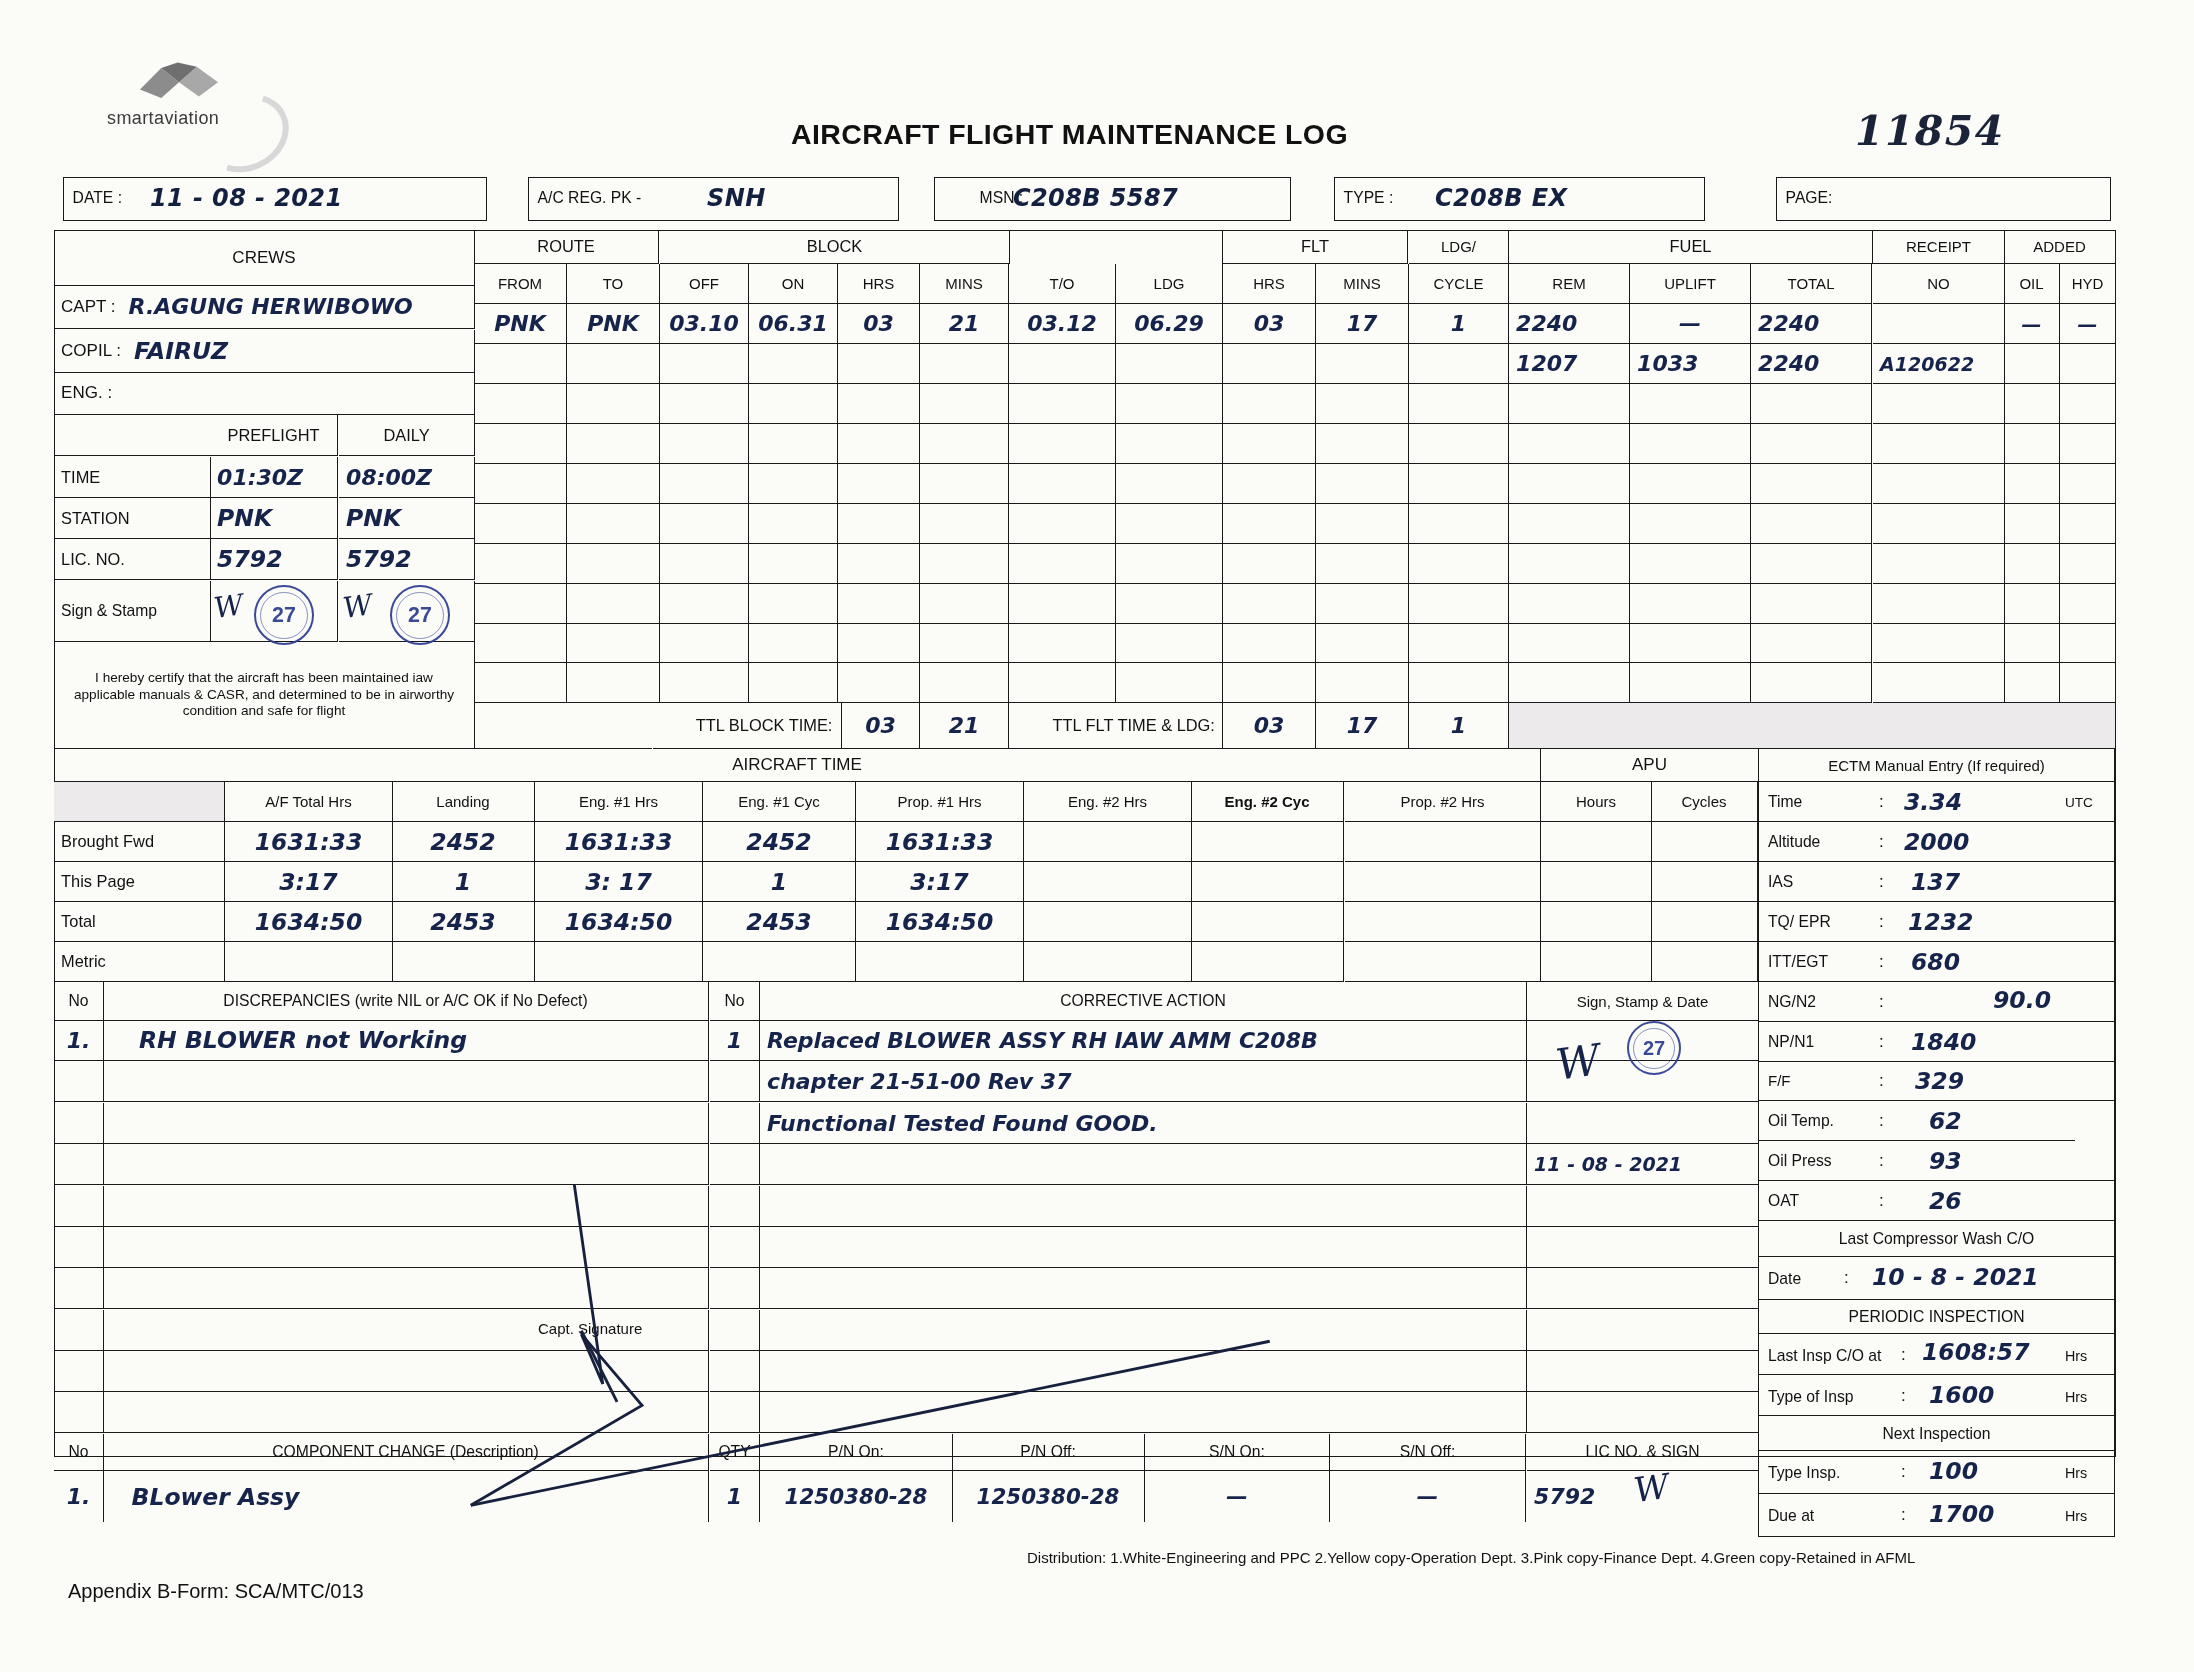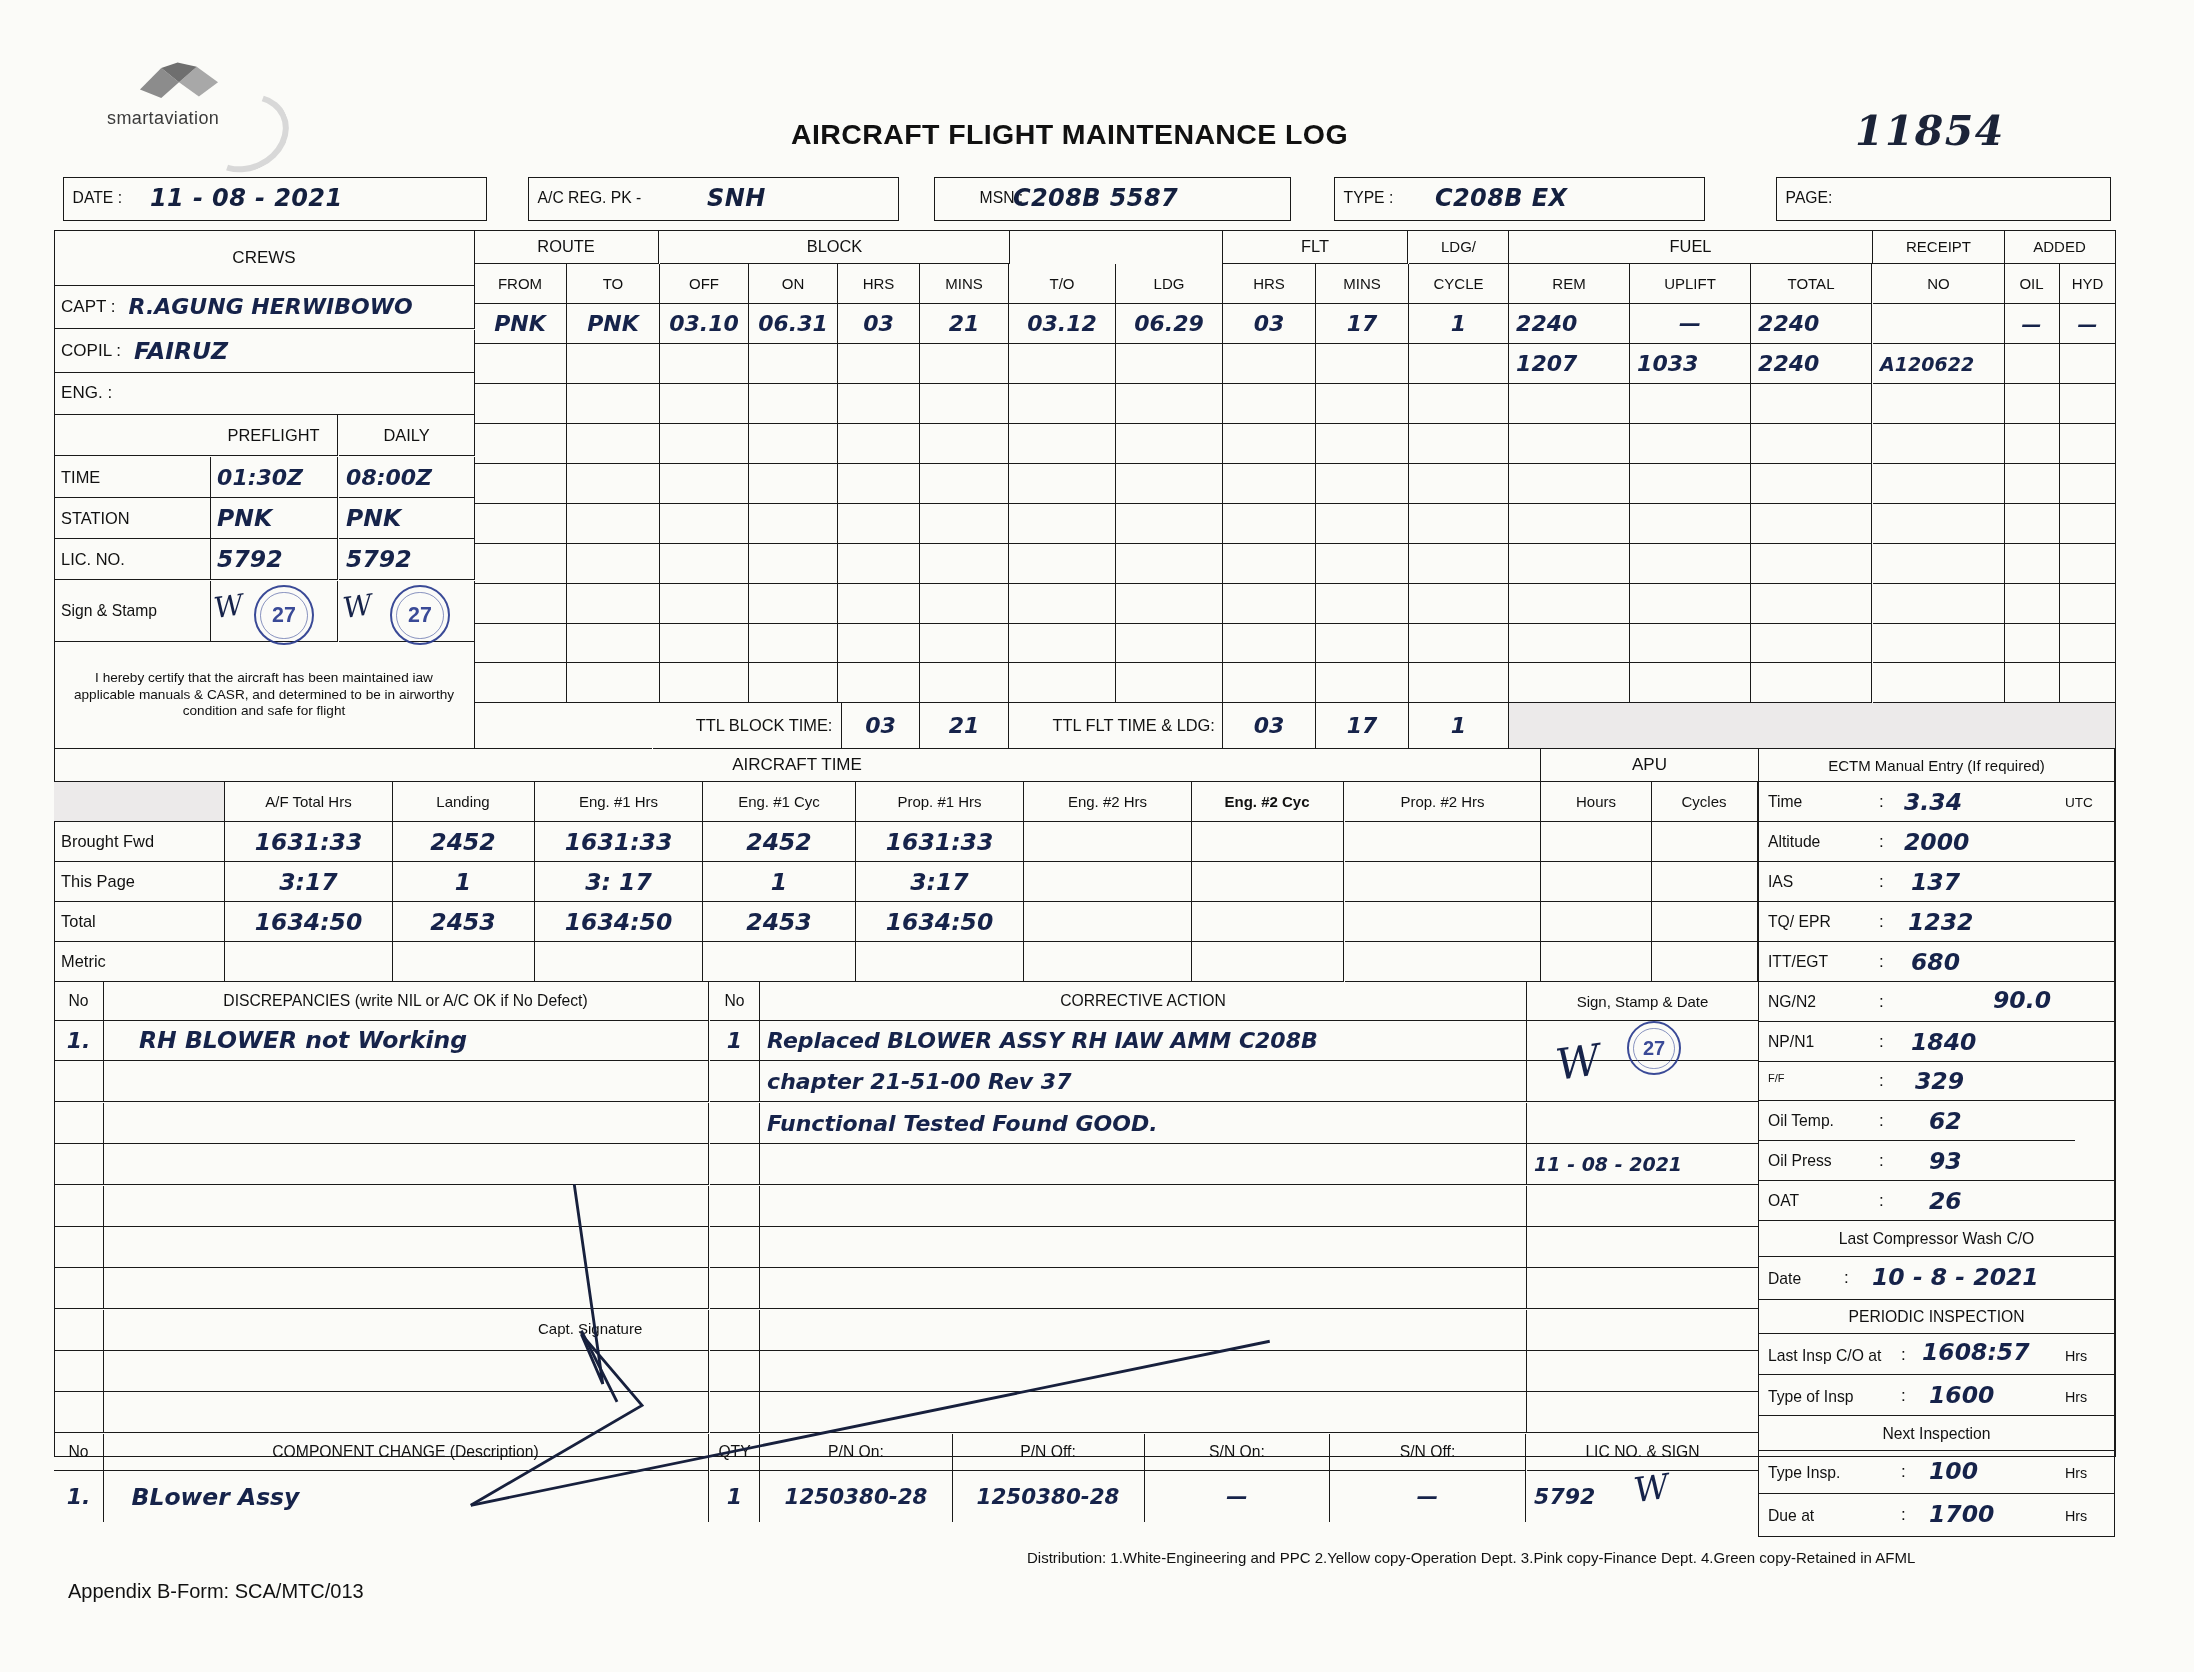--- a/index.html
+++ b/index.html
@@ -559,21 +559,21 @@
     <span class="lbl print" style="left:10px; top:11.4px; font-size:15.7px;">NG/N2</span>
     <span class="lbl print" style="left:121px; top:10px; font-size:17px;">:</span>
     <span class="lbl hv" style="left:235px; top:4.3px; font-size:23.5px;">90.0</span>
   </div>
   <div class="cell" style="left:1758px; top:1022px; width:357px; height:40px; border-right:none;">
     <span class="lbl print" style="left:10px; top:11.4px; font-size:15.7px;">NP/N1</span>
     <span class="lbl print" style="left:121px; top:10px; font-size:17px;">:</span>
     <span class="lbl hv" style="left:153px; top:5.7px; font-size:23.5px;">1840</span>
   </div>
   <div class="cell" style="left:1758px; top:1061px; width:357px; height:40px; border-right:none;">
-    <span class="lbl print" style="left:10px; top:11.4px; font-size:11px;">F/F</span>
+    <span class="lbl print" style="left:10px; top:11.4px; font-size:15px;">F/F</span>
     <span class="lbl print" style="left:121px; top:10px; font-size:17px;">:</span>
     <span class="lbl hv" style="left:157px; top:5.7px; font-size:23.5px;">329</span>
   </div>
   <div class="cell" style="left:1758px; top:1101px; width:317px; height:40px; border-right:none;">
     <span class="lbl print" style="left:10px; top:11.4px; font-size:15.7px;">Oil Temp.</span>
     <span class="lbl print" style="left:121px; top:10px; font-size:17px;">:</span>
     <span class="lbl hv" style="left:171px; top:5.7px; font-size:23.5px;">62</span>
   </div>
   <div class="cell" style="left:1758px; top:1141px; width:357px; height:40px; border-right:none;">
     <span class="lbl print" style="left:10px; top:11.4px; font-size:15.7px;">Oil Press</span>

